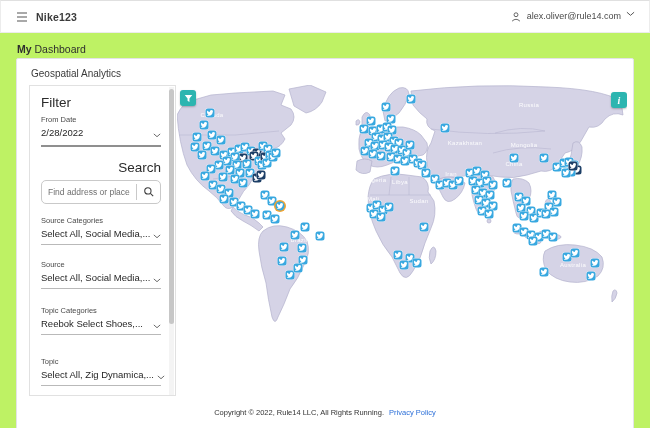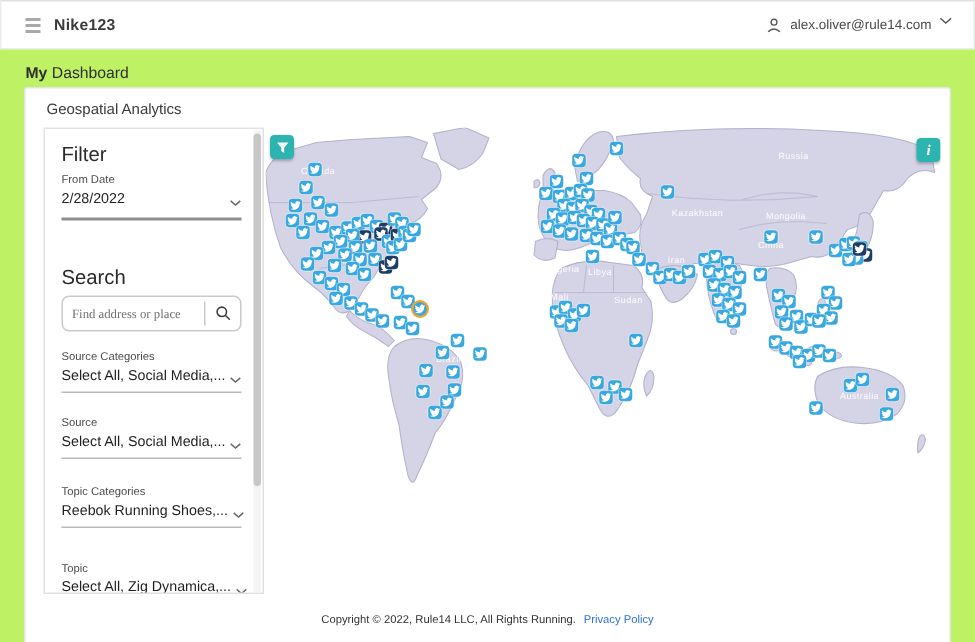--- a/index.html
+++ b/index.html
@@ -33,25 +33,25 @@
   .fp-scroll-track { position:absolute; right:1px; top:1px; width:5px; height:309px; background:#f4f4f4; }
   .fp-scroll-thumb { position:absolute; right:0; top:2px; width:5px; height:235px; background:#c7c7c7; border-radius:3px; }
   .fp-h { font-size:13.5px; font-weight:400; color:#2b2b2b; margin-bottom:5px; }
   .date-row { display:flex; gap:10px; border-bottom:2px solid #8f8f8f; padding-bottom:7px; }
   .date-field { flex:1; }
   .f-label { display:block; font-size:7.5px; color:#4a4a4a; margin-bottom:3px; }
   .value-row { display:flex; align-items:flex-end; justify-content:space-between; }
   .f-value { font-size:9.5px; color:#1f1f1f; white-space:nowrap; }
   .chev { flex:none; margin-left:3px; }
 
-  .search-h { margin-top:30px; }
+  .search-h { margin-top:13px;text-align:right; }
   .search-box { margin-top:5px; height:24px; border:1.5px solid #c9c9c9; border-radius:5px;
                 display:flex; align-items:stretch; background:#fff; }
   .search-box input { flex:1; min-width:0; border:0; outline:none; font-size:8.5px; padding:0 4px 0 6px;
-                      font-family:Liberation Serif, serif; color:#333; background:transparent; }
+                      font-family:Liberation Sans, sans-serif; color:#333; background:transparent; }
   .search-box input::placeholder { color:#6f6f6f; }
   .search-div { width:1px; background:#c9c9c9; margin:3px 0; }
   .search-btn { width:23px; display:flex; align-items:center; justify-content:center; cursor:pointer; background:none; border:0; }
 
   .sel-group { margin-top:12px; }
   .sel-underline { border-bottom:1px solid #b9b9b9; padding-bottom:5px; }
   .sel-group.g2 { margin-top:15px; }
   .sel-group.g3 { margin-top:17px; }
   .sel-group.g4 { margin-top:22px; }
 
@@ -161,21 +161,21 @@
           <span class="f-value">Select All, Social Media,...</span>
           <svg class="chev" width="8" height="5" viewBox="0 0 10 6">
               <polyline points="1,1 5,4.5 9,1" fill="none" stroke="#666" stroke-width="1.2"></polyline>
             </svg>
         </span>
       </div>
 
       <div class="sel-group g3">
         <span class="f-label">Topic Categories</span>
         <span class="value-row sel-underline">
-          <span class="f-value">Reebok Running Shoes,...</span>
+          <span class="f-value">Reebok Select Shoes,...</span>
           <svg class="chev" width="8" height="5" viewBox="0 0 10 6">
               <polyline points="1,1 5,4.5 9,1" fill="none" stroke="#666" stroke-width="1.2"></polyline>
             </svg>
         </span>
       </div>
 
       <div class="sel-group g4">
         <span class="f-label">Topic</span>
         <span class="value-row sel-underline">
           <span class="f-value">Select All, Zig Dynamica,...</span>

